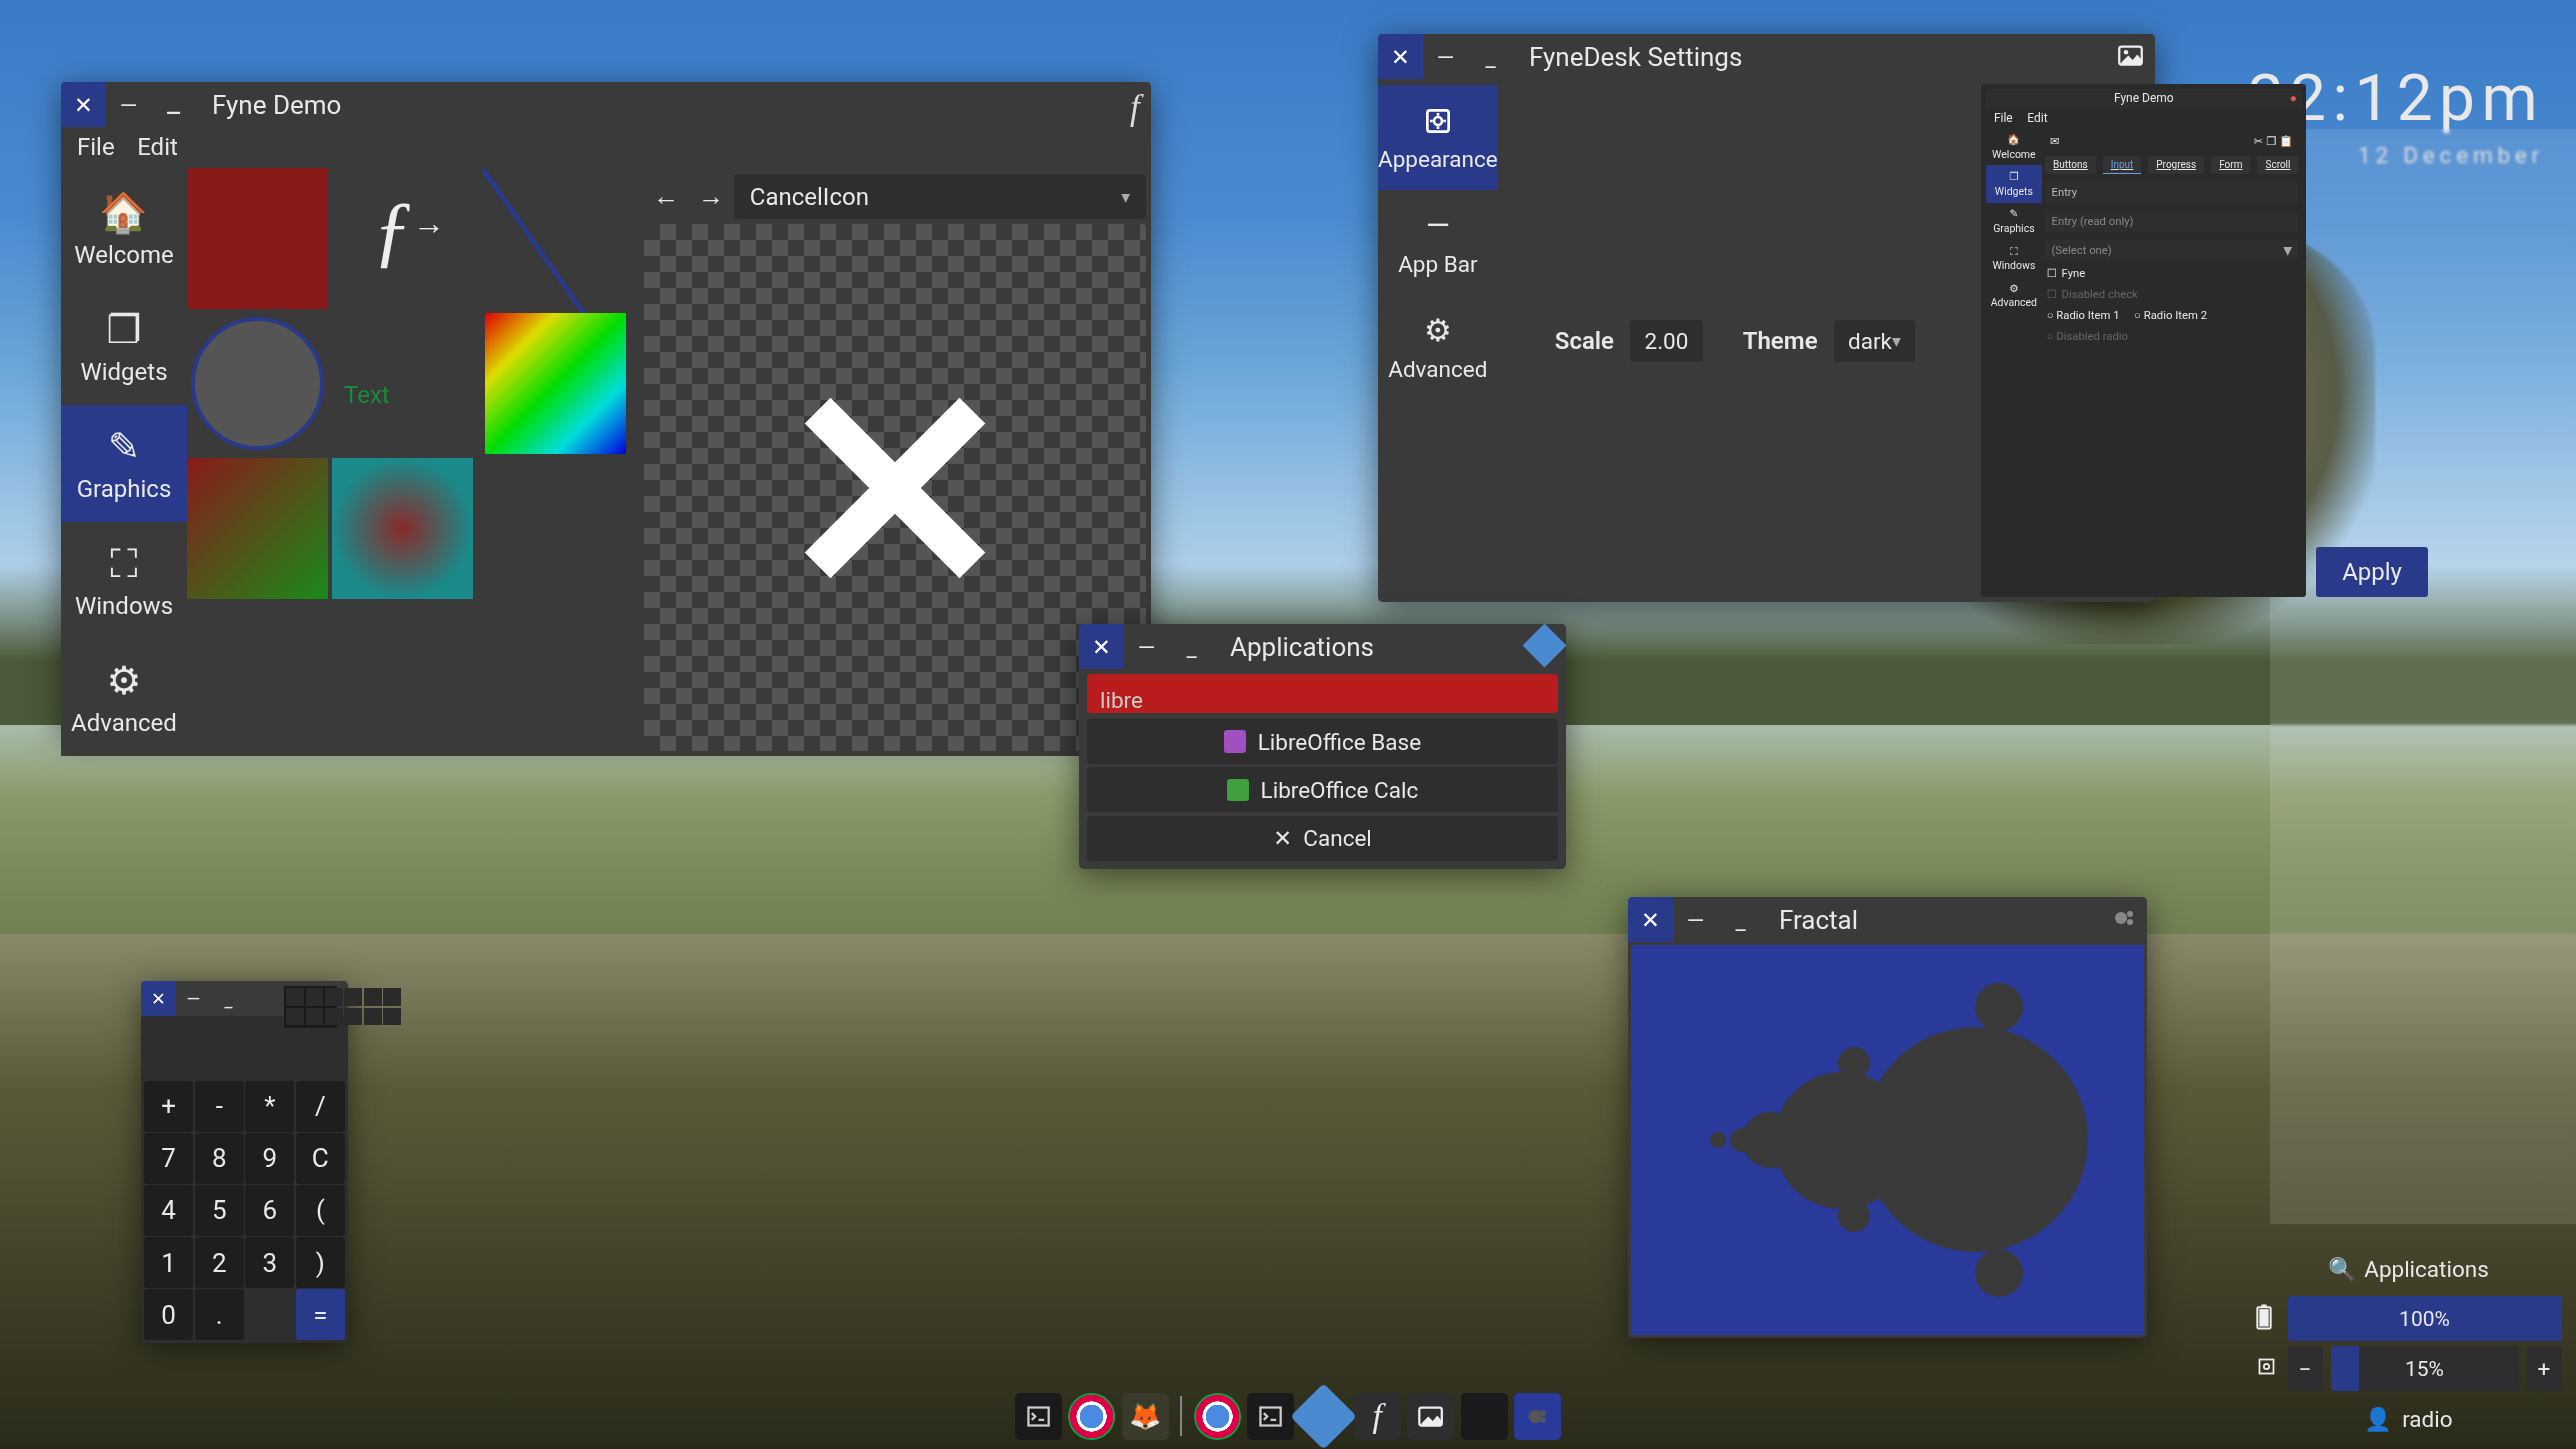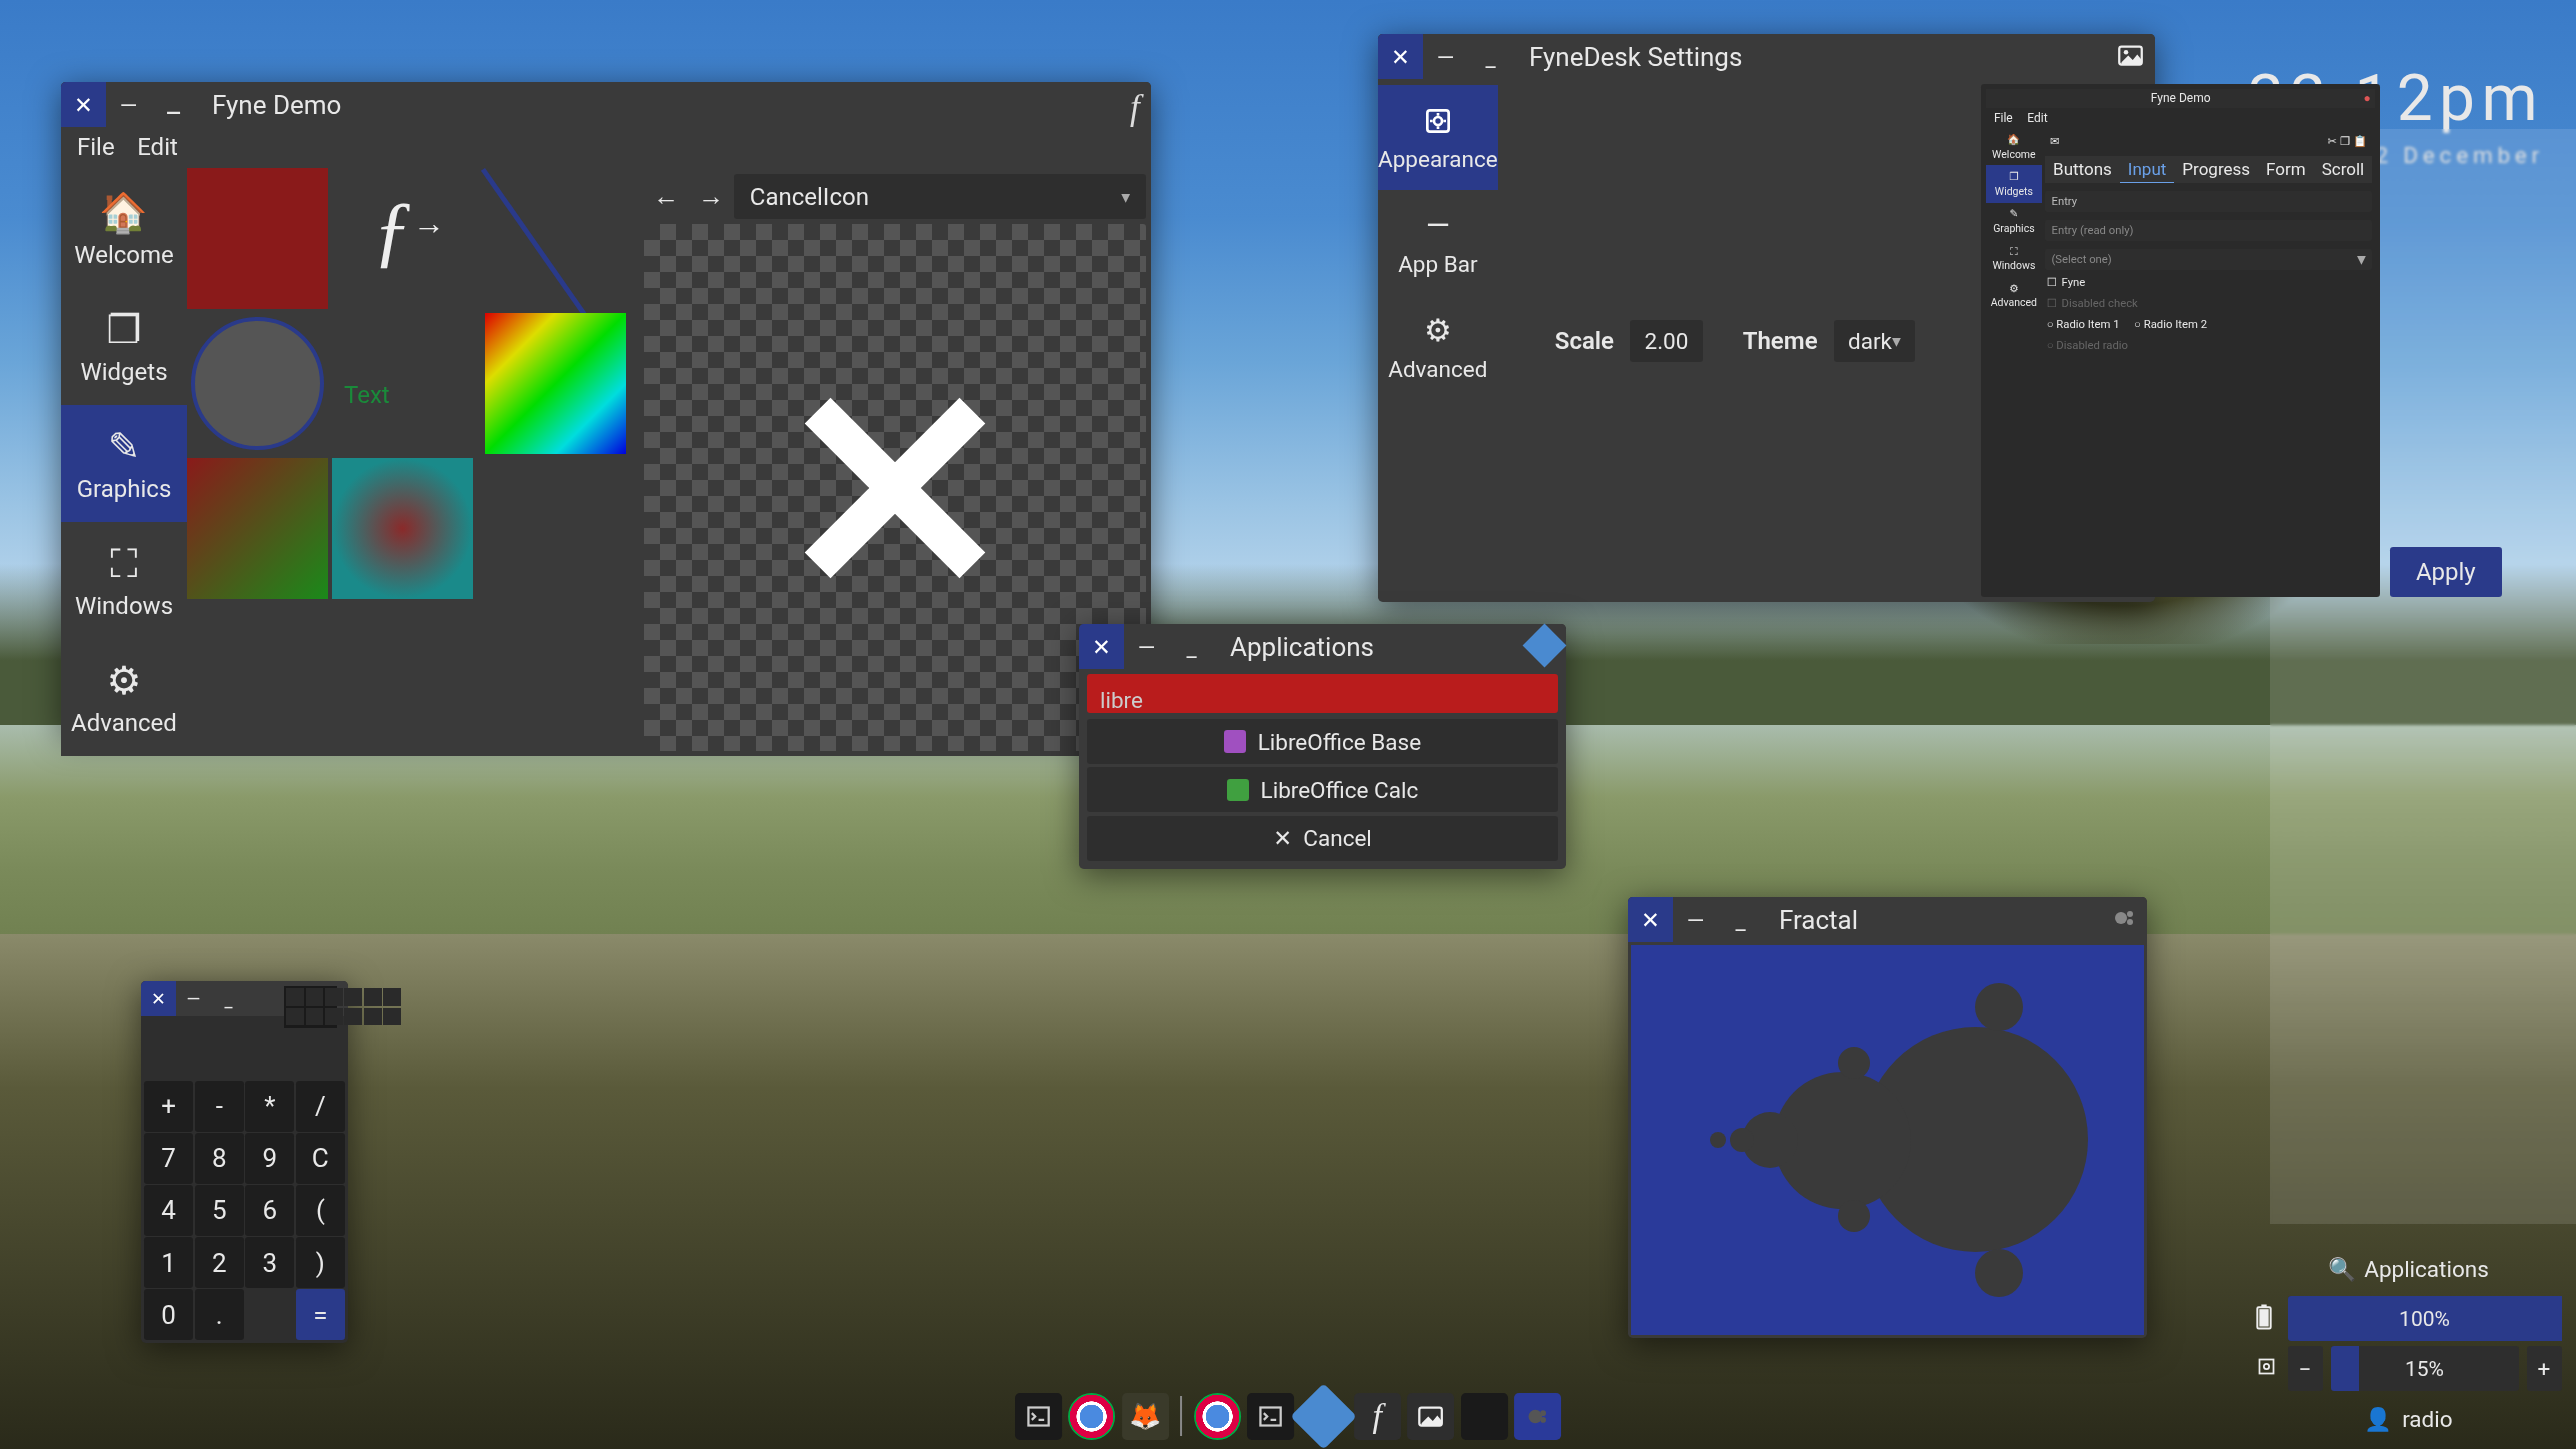--- a/index.html
+++ b/index.html
@@ -92,21 +92,21 @@
 
 .pv-title { background:#2e2e2e; height:19.3px; display:flex; align-items:center; justify-content:center; font-size:12px; position:relative; }
 .pv-title .x { position:absolute; right:4.8px; color:#d55; }
 .pv-menu { display:flex; gap:14.5px; padding:3.2px 8px; font-size:12px; }
 .pv-body { display:flex; }
 .pv-side { width:56px; display:flex; flex-direction:column; }
 .pv-sitem { display:flex; flex-direction:column; align-items:center; font-size:10.5px; padding:4.8px 0; gap:1.6px; }
 .pv-sitem.active { background:#2a3a8a; }
 .pv-main { flex:1; padding:3.2px; display:flex; flex-direction:column; gap:4.8px; font-size:11.3px; }
 .pv-toolbar { background:#2a2a2a; height:19.3px; display:flex; align-items:center; padding:0 4.8px; font-size:11.3px; gap:3.2px; }
-.pv-tabs { display:flex; gap:0; font-size:17px; }
+.pv-tabs { display:flex; gap:7px; font-size:10px;text-decoration:underline; }
 .pv-tab { padding:3.2px 8px; background:#333; }
 .pv-tab.active { color:#6aa0e8; border-bottom:1.6px solid #6aa0e8; }
 .pv-input { background:#2e2e2e; height:21px; padding:0 6.4px; display:flex; align-items:center; font-size:11.3px; margin-top:3.2px; border-radius:2.4px; color:#888; }
 .pv-input.light { color:#bbb; }
 .pv-check { display:flex; align-items:center; gap:4.8px; font-size:11.3px; padding:1.6px; }
 .pv-radio { display:flex; gap:14.5px; font-size:11.3px; padding:1.6px; }
 
 
 #w-apps { left:1079px; top:624px; width:487px; }
 .apps-search { margin:4.8px 8px 6.4px 8px; height:39px; background:#b91c1c; border-radius:3.2px; display:flex; align-items:flex-end; padding:0 13px; font-size:22.5px; color:#ccc; }

